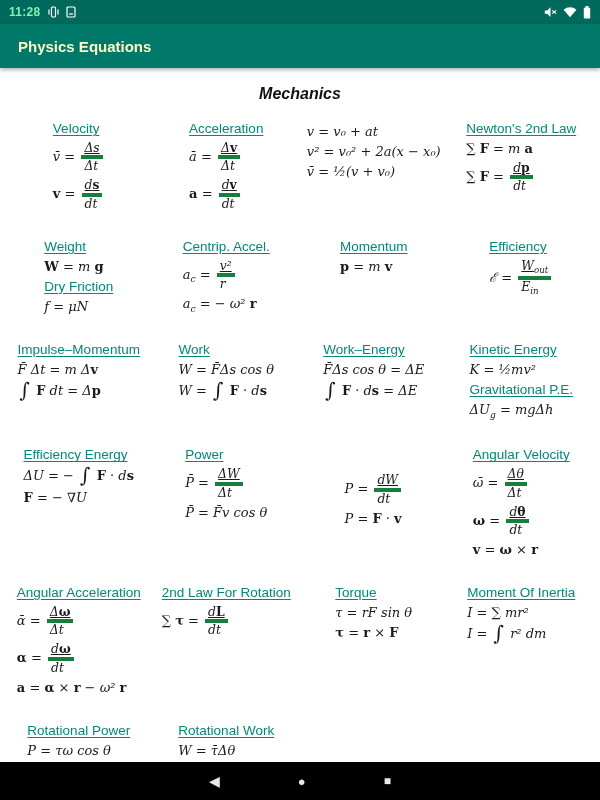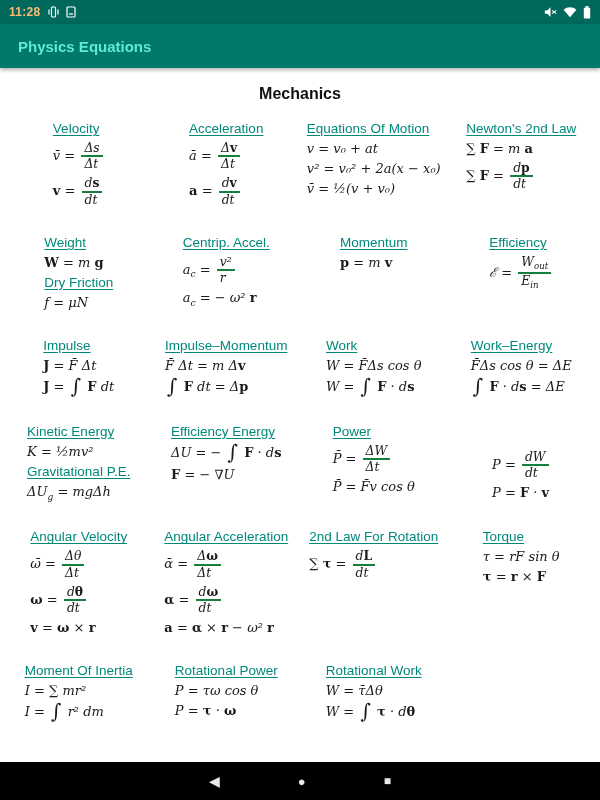--- a/index.html
+++ b/index.html
@@ -1,36 +1,36 @@
 <!DOCTYPE html>
 <html><head>
 <meta charset="utf-8">
 <style>
   html,body{margin:0;padding:0;overflow:hidden;}
   body{width:600px;height:800px;background:#fff;font-family:"Liberation Sans",sans-serif;}
   .screen{width:600px;height:800px;display:flex;flex-direction:column;overflow:hidden;}
 
-  .status-bar{height:24px;background:#00695C;color:#fdba74;display:flex;align-items:center;padding:0 9px;gap:7px;font-size:12px;flex:0 0 auto;}
+  .status-bar{height:24px;background:#00695C;color:#86efac;display:flex;align-items:center;padding:0 9px;gap:7px;font-size:12px;flex:0 0 auto;}
   .sb-time{font-weight:bold;letter-spacing:.3px;}
   .sb-right{margin-left:auto;display:flex;gap:6px;align-items:center;}
   .sb-icon{display:inline-flex;align-items:center;}
 
-  .app-bar{height:44px;background:#00796B;color:#5eead4;display:flex;align-items:center;padding:0 18px;font-size:15px;font-weight:bold;box-shadow:0 2px 4px rgba(0,0,0,.3);flex:0 0 auto;z-index:2;}
+  .app-bar{height:44px;background:#00796B;color:#fef9c3;display:flex;align-items:center;padding:0 18px;font-size:15px;font-weight:bold;box-shadow:0 2px 4px rgba(0,0,0,.3);flex:0 0 auto;z-index:2;}
 
   .content{flex:1;overflow:hidden;background:#fff;}
-  .page-title{text-align:center;font-size:16px;font-weight:bold;color:#111;margin:17px 0 12px;}
+  .page-title{text-align:center;font-size:16px;font-weight:bold;color:#111;margin:17px 0 12px;font-style:italic;}
 
   .grid{display:grid;grid-template-columns:repeat(4,1fr);padding:4px 6px;row-gap:21px;column-gap:2px;justify-items:center;align-items:start;}
   .cell{text-align:left;}
   .eq-title{color:#00897B;font-size:13.5px;text-decoration:underline;text-underline-offset:2px;margin:2px 0 3px;white-space:nowrap;cursor:pointer;}
   .title-spacer{height:23px;}
   .eq{font-family:"DejaVu Serif",serif;font-style:italic;font-size:13px;color:#1a1a1a;margin:5px 0;white-space:nowrap;}
   .eq b{font-style:normal;font-weight:bold;}
   .frac{display:inline-flex;flex-direction:column;vertical-align:middle;margin:0 2px;line-height:1.15;font-size:.95em;}
-  .fnum{border-bottom:2px solid #15803d;padding:0 3px;}
+  .fnum{border-bottom:4px solid #15803d;padding:0 3px;text-decoration:underline;}
   .fden{padding:0 3px;font-style:italic;}
   .intg{font-style:normal;font-size:1.55em;line-height:.9;display:inline-block;vertical-align:middle;margin:0 2px;position:relative;top:-1px;}
   sub{font-size:.7em;}
 
   .nav-bar{height:38px;background:#000;display:flex;align-items:center;justify-content:center;gap:78px;flex:0 0 auto;}
   .nav-icon{color:#e9e9e9;line-height:1;cursor:pointer;}
   .nav-back{font-size:14px;}
   .nav-home{font-size:13px;}
   .nav-recents{font-size:12px;}
 </style>
@@ -97,21 +97,20 @@
           <div class="eq">ā = <span class="frac">
               <span class="fnum">Δ<b>v</b></span>
               <span class="fden">Δt</span>
             </span></div>
           <div class="eq"><b>a</b> = <span class="frac">
               <span class="fnum">d<b>v</b></span>
               <span class="fden">dt</span>
             </span></div>
         </div>
         <div class="cell">
-          <div class="eq-title">Equations Of Motion</div>
           <div class="eq">v = v₀ + at</div>
           <div class="eq">v² = v₀² + 2a(x − x₀)</div>
           <div class="eq">v̄ = ½(v + v₀)</div>
         </div>
         <div class="cell">
           <div class="eq-title">Newton's 2nd Law</div>
           <div class="eq">∑ <b>F</b> = m <b>a</b></div>
           <div class="eq">∑ <b>F</b> = <span class="frac">
               <span class="fnum">d<b>p</b></span>
               <span class="fden">dt</span>
@@ -136,25 +135,20 @@
           <div class="eq"><b>p</b> = m <b>v</b></div>
         </div>
         <div class="cell">
           <div class="eq-title">Efficiency</div>
           <div class="eq">ℰ = <span class="frac">
               <span class="fnum">W<sub>out</sub></span>
               <span class="fden">E<sub>in</sub></span>
             </span></div>
         </div>
         <div class="cell">
-          <div class="eq-title">Impulse</div>
-          <div class="eq"><b>J</b> = F̄ Δt</div>
-          <div class="eq"><b>J</b> = <span class="intg">∫</span> <b>F</b> dt</div>
-        </div>
-        <div class="cell">
           <div class="eq-title">Impulse–Momentum</div>
           <div class="eq">F̄ Δt = m Δ<b>v</b></div>
           <div class="eq"><span class="intg">∫</span> <b>F</b> dt = Δ<b>p</b></div>
         </div>
         <div class="cell">
           <div class="eq-title">Work</div>
           <div class="eq">W = F̄Δs cos θ</div>
           <div class="eq">W = <span class="intg">∫</span> <b>F</b> · d<b>s</b></div>
         </div>
         <div class="cell">

